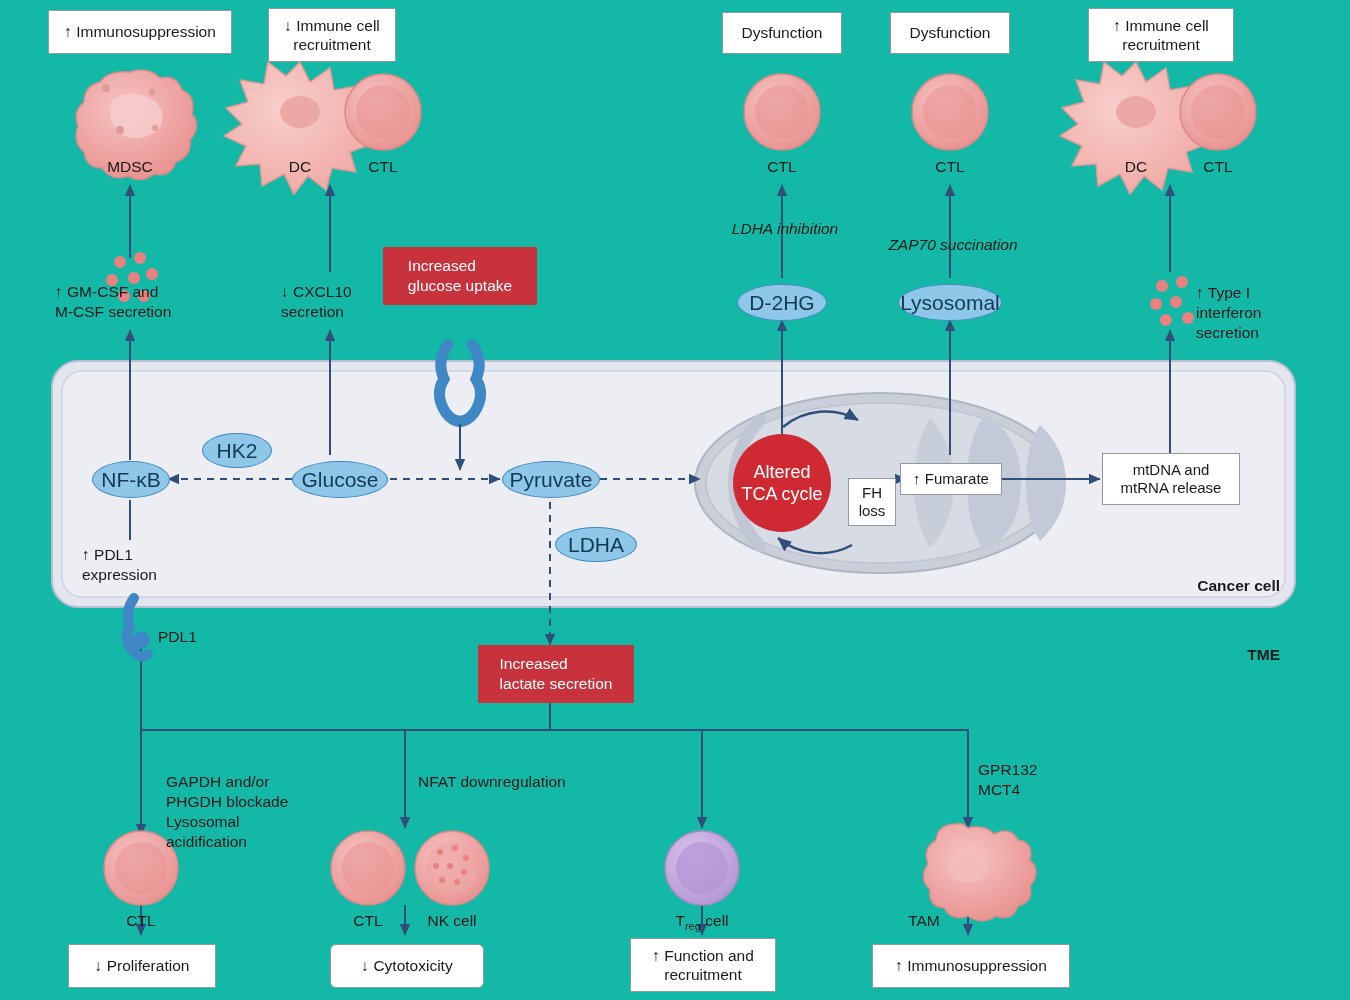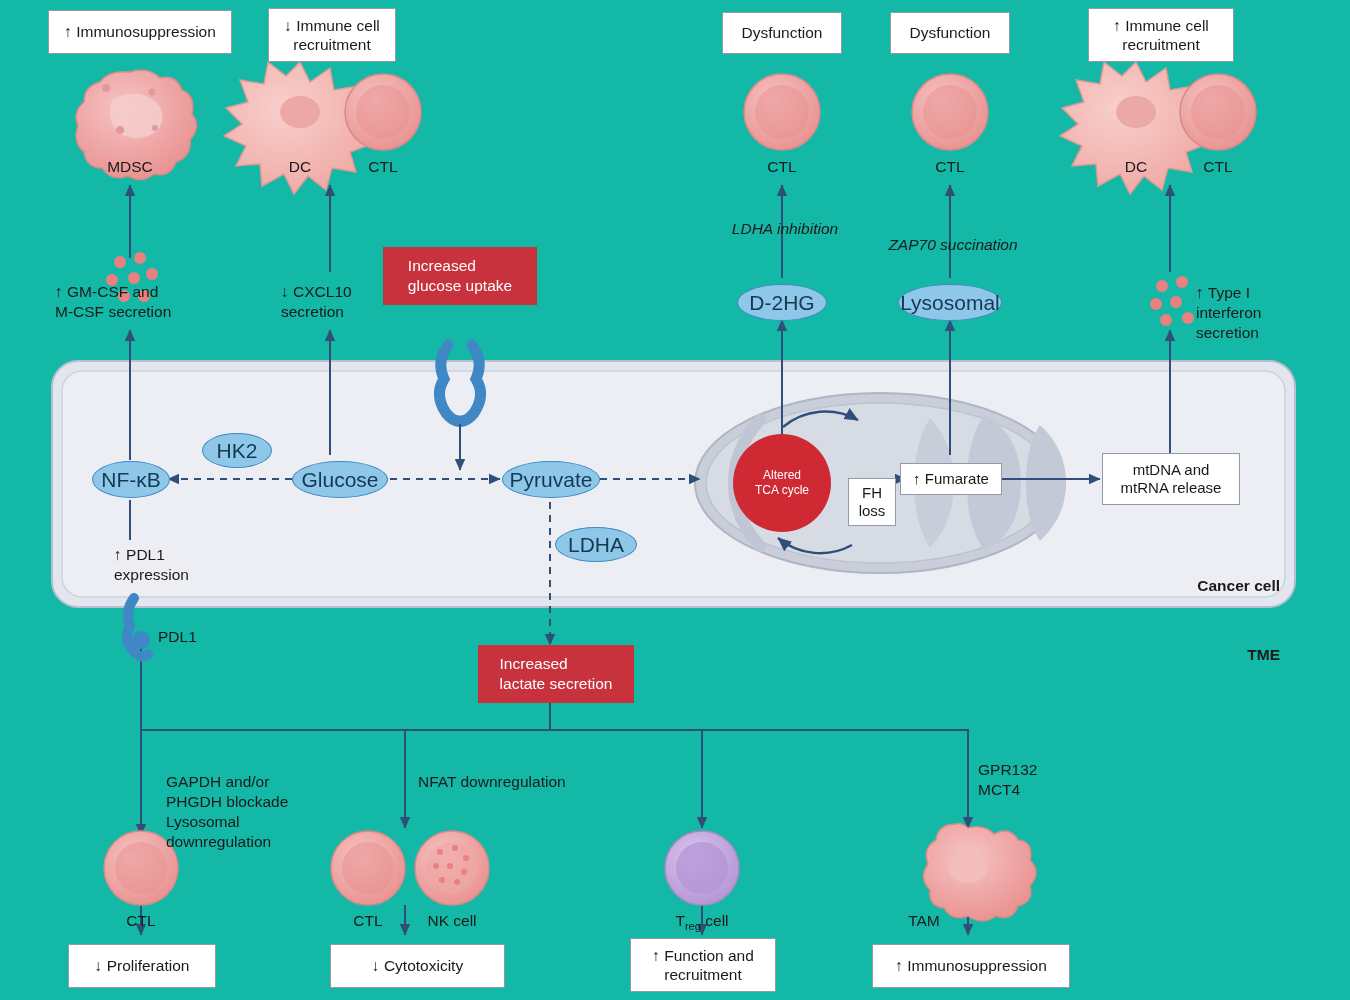--- a/index.html
+++ b/index.html
@@ -91,21 +91,21 @@
     justify-content: center;
     text-align: center;
     white-space: pre-line;
     line-height: 1.2;
     padding: 4px 6px;
   }
   .tcacircle {
     border-radius: 50%;
     background: #cf2a33;
     color: #ffffff;
-    font-size: 12px;
+    font-size: 18px;
     display: flex;
     align-items: center;
     justify-content: center;
     text-align: center;
     line-height: 1.25;
     white-space: pre-line;
   }
   sub { font-size: 0.72em; }
 </style>
 </head>
@@ -333,40 +333,40 @@
   <div class="node ellipse" style="left:555px; top:527px; width:82px; height:35px;">LDHA</div>
 
   <div class="node tcacircle" style="left:733px; top:434px; width:98px; height:98px;">Altered
 TCA cycle</div>
   <div class="node whitebox-line" style="left:848px; top:478px; width:48px; height:48px;">FH
 loss</div>
   <div class="node whitebox-line" style="left:900px; top:463px; width:102px; height:32px;">↑ Fumarate</div>
   <div class="node whitebox-line" style="left:1102px; top:453px; width:138px; height:52px;">mtDNA and
 mtRNA release</div>
 
-  <div class="node plain" style="left:82px; top:545px; width:110px;margin-left:32px;">↑ PDL1
+  <div class="node plain" style="left:82px; top:545px; width:110px;">↑ PDL1
 expression</div>
   <div class="node plain" style="left:158px; top:627px; width:80px;">PDL1</div>
 
   <div class="node plain bold" style="left:1160px; top:576px; width:120px; text-align:right;">Cancer cell</div>
   <div class="node plain bold" style="left:1190px; top:645px; width:90px; text-align:right;">TME</div>
 
   <div class="node plain" style="left:166px; top:772px; width:190px;">GAPDH and/or
 PHGDH blockade
 Lysosomal
-downregulation</div>
+acidification</div>
   <div class="node plain" style="left:418px; top:772px; width:220px;">NFAT downregulation</div>
   <div class="node plain" style="left:978px; top:760px; width:140px;">GPR132
 MCT4</div>
 
   <div class="node celllabel" style="left:81px; top:912px;">CTL</div>
   <div class="node celllabel" style="left:308px; top:912px;">CTL</div>
   <div class="node celllabel" style="left:392px; top:912px;">NK cell</div>
   <div class="node celllabel" style="left:642px; top:912px;">T<sub>reg</sub> cell</div>
   <div class="node celllabel" style="left:864px; top:912px;">TAM</div>
 
   <div class="node boxlabel" style="left:68px; top:944px; width:148px; height:44px;">↓ Proliferation</div>
-  <div class="node boxlabel" style="left:330px; top:944px; width:175px; height:44px;">↓ Cytotoxicity</div>
+  <div class="node boxlabel" style="left:330px; top:944px; width:154px; height:44px;border-radius:6px;">↓ Cytotoxicity</div>
   <div class="node boxlabel" style="left:630px; top:938px; width:146px; height:54px;">↑ Function and
 recruitment</div>
   <div class="node boxlabel" style="left:872px; top:944px; width:198px; height:44px;">↑ Immunosuppression</div>
 
 </div>
 
 </body></html>

